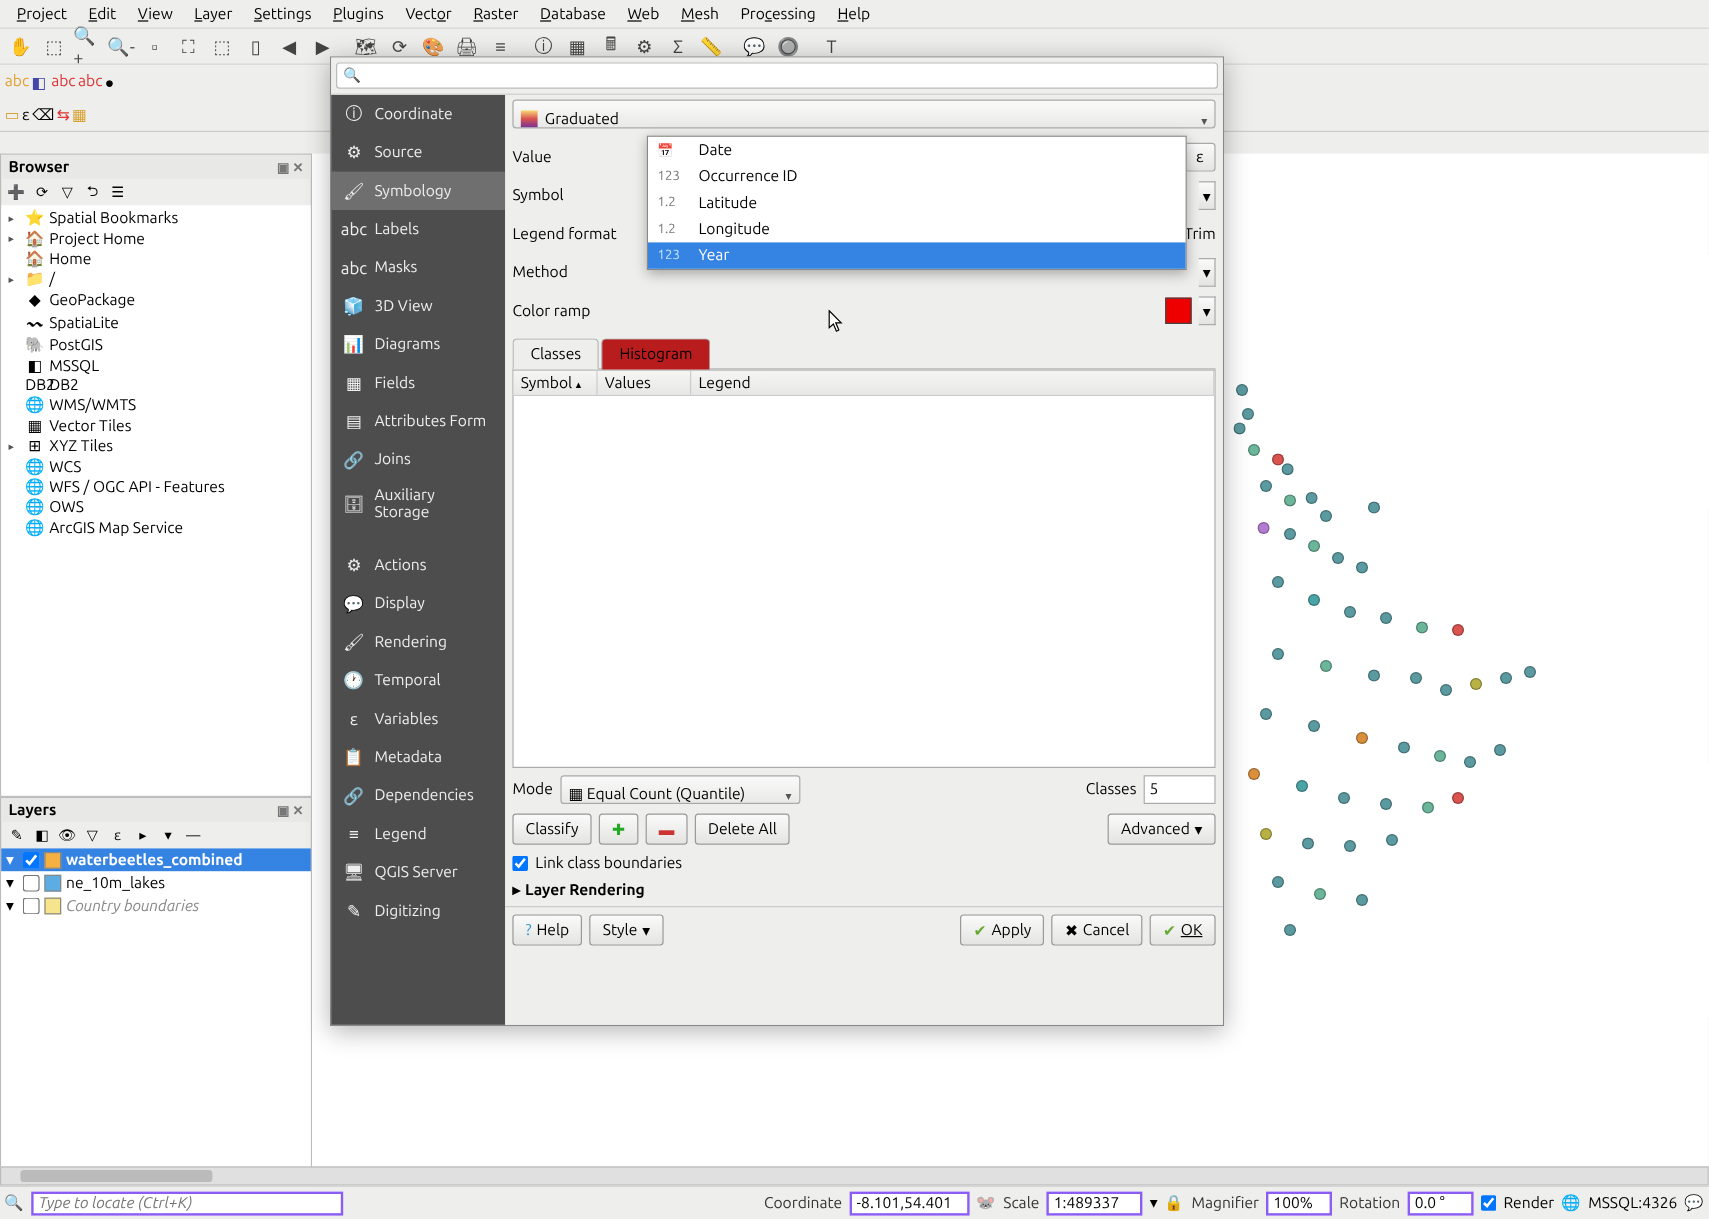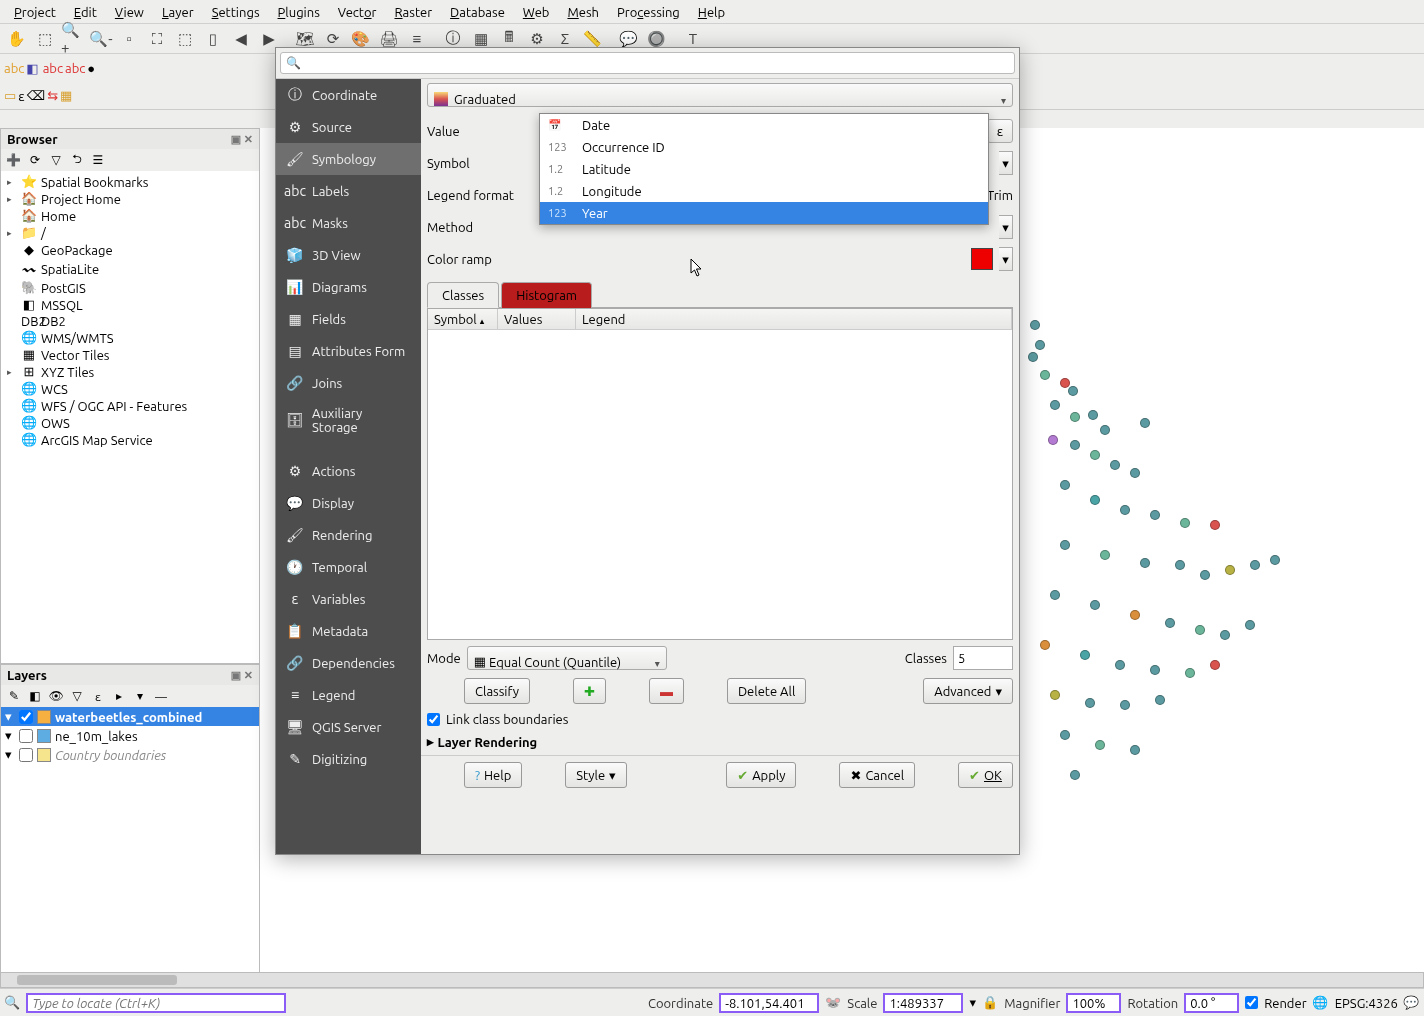--- a/index.html
+++ b/index.html
@@ -95,21 +95,21 @@
 
 .classes-table { margin:0 6px; border:1px solid #aaa; background:#fff; height:332px; }
 .ct-header { display:flex; border-bottom:1px solid #ccc; background:linear-gradient(#f5f5f3,#e7e7e5);}
 .ct-header div { padding:3px 6px; border-right:1px solid #ccc; }
 .ct-h-sym { width:70px;} .ct-h-val{width:78px;} .ct-h-leg{flex:1;}
 .ct-header .sort{ font-size:9px; }
 
 
 .bottom-controls { padding:6px 6px; display:flex; flex-direction:column; gap:8px;}
 .bc-row { display:flex; align-items:center; gap:6px;}
-.btn { height:26px; border:1px solid #999; background:linear-gradient(#fafafa,#e4e4e2); padding:0 10px; border-radius:3px; display:inline-flex; align-items:center; gap:4px;margin-left:37px;}
+.btn { height:26px; border:1px solid #999; background:linear-gradient(#fafafa,#e4e4e2); padding:0 10px; border-radius:3px; display:inline-flex; align-items:center; gap:4px;}
 .spin { width:60px; height:24px; border:1px solid #aaa; background:#fff; display:flex; align-items:center; padding:0 4px;}
 .chk { display:flex; align-items:center; gap:6px;}
 .disclosure { font-weight:bold; display:flex; align-items:center; gap:4px; cursor:default;}
 .dlg-footer { border-top:1px solid #ccc; padding:6px; display:flex; gap:6px;}
 .dlg-footer .spacer{flex:1;}
 
 .cursor-arrow { position:absolute; left:690px; top:258px; width:14px; height:20px; z-index:20; }
 .cursor-arrow svg { width:14px; height:20px; }
 
 </style>
@@ -384,21 +384,21 @@
   <span>🔒</span>
   <span class="label">Magnifier</span>
   <input type="text" style="width: 55px;" value="100%">
   <span class="label">Rotation</span>
   <input type="text" style="width: 55px;" value="0.0 °">
   <label class="chk">
       <input type="checkbox" checked="" style=""> 
       <span>Render</span>
     </label>
   <span>🌐</span>
-  <span>EPSG:4326</span>
+  <span>MSSQL:4326</span>
   <span>💬</span>
 </div>
 
 <div class="dialog">
   <div class="dlg-search">
     <span class="mag">🔍</span>
     <input type="text" style="">
   </div>
   <div class="dlg-body">
     <div class="dlg-left" id="dlg-nav">

